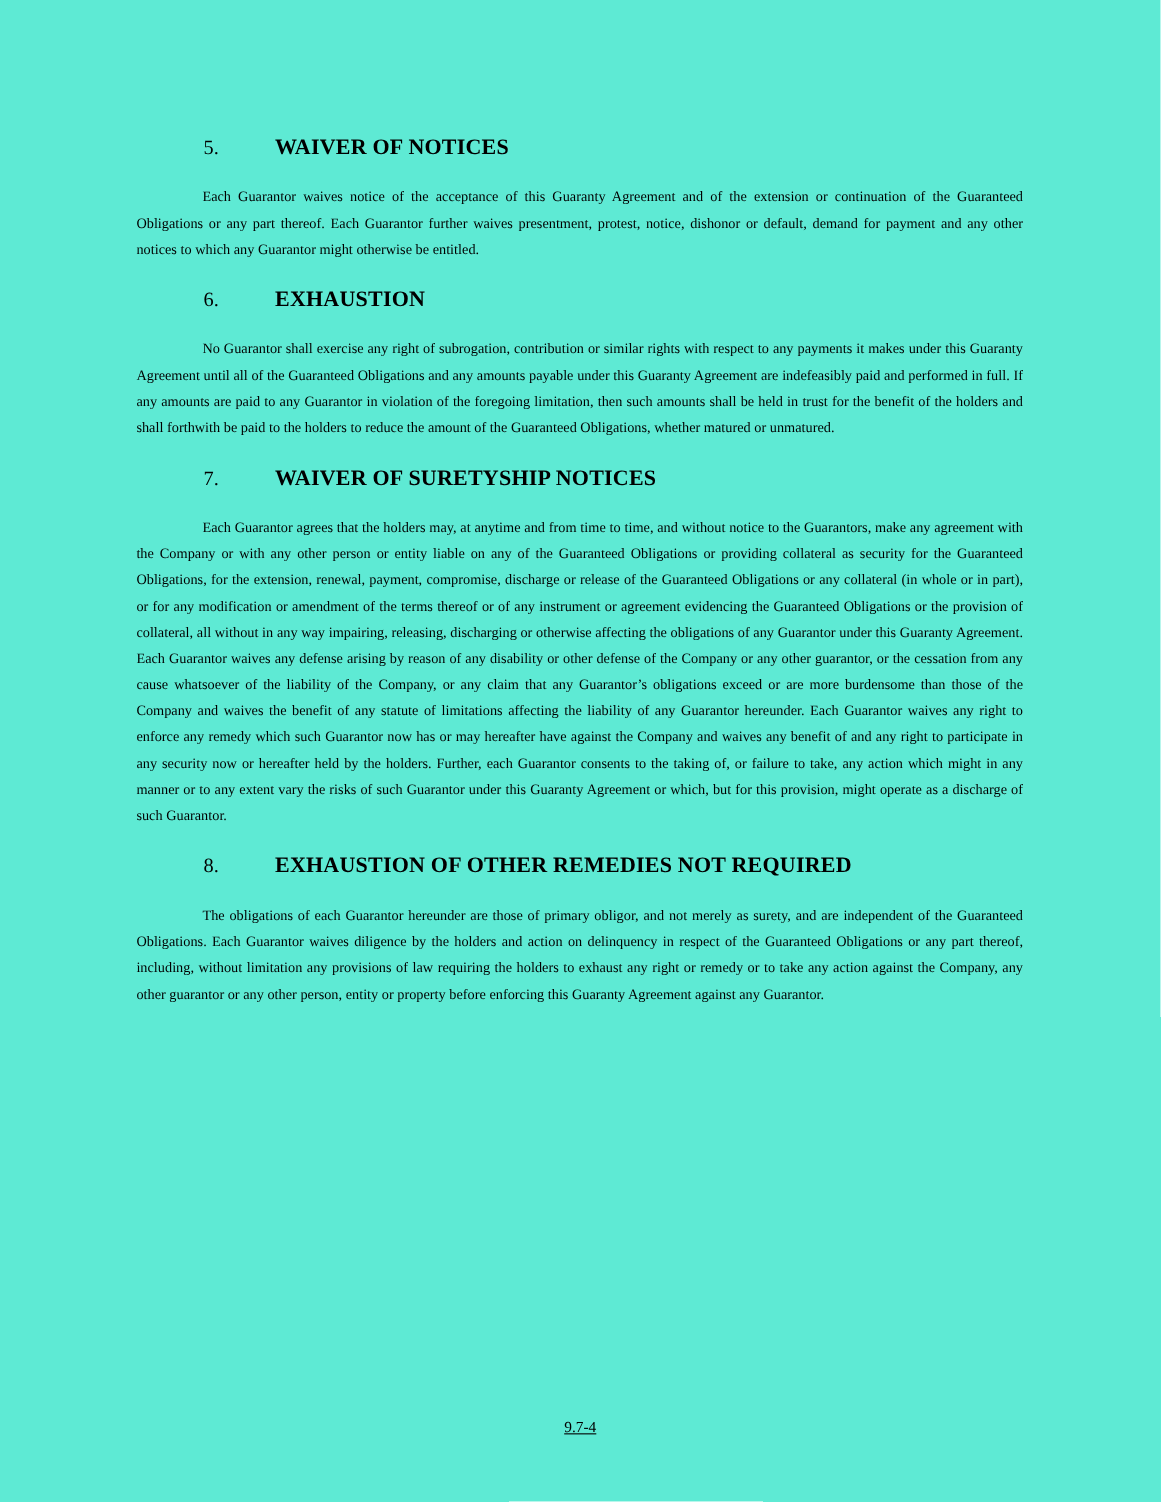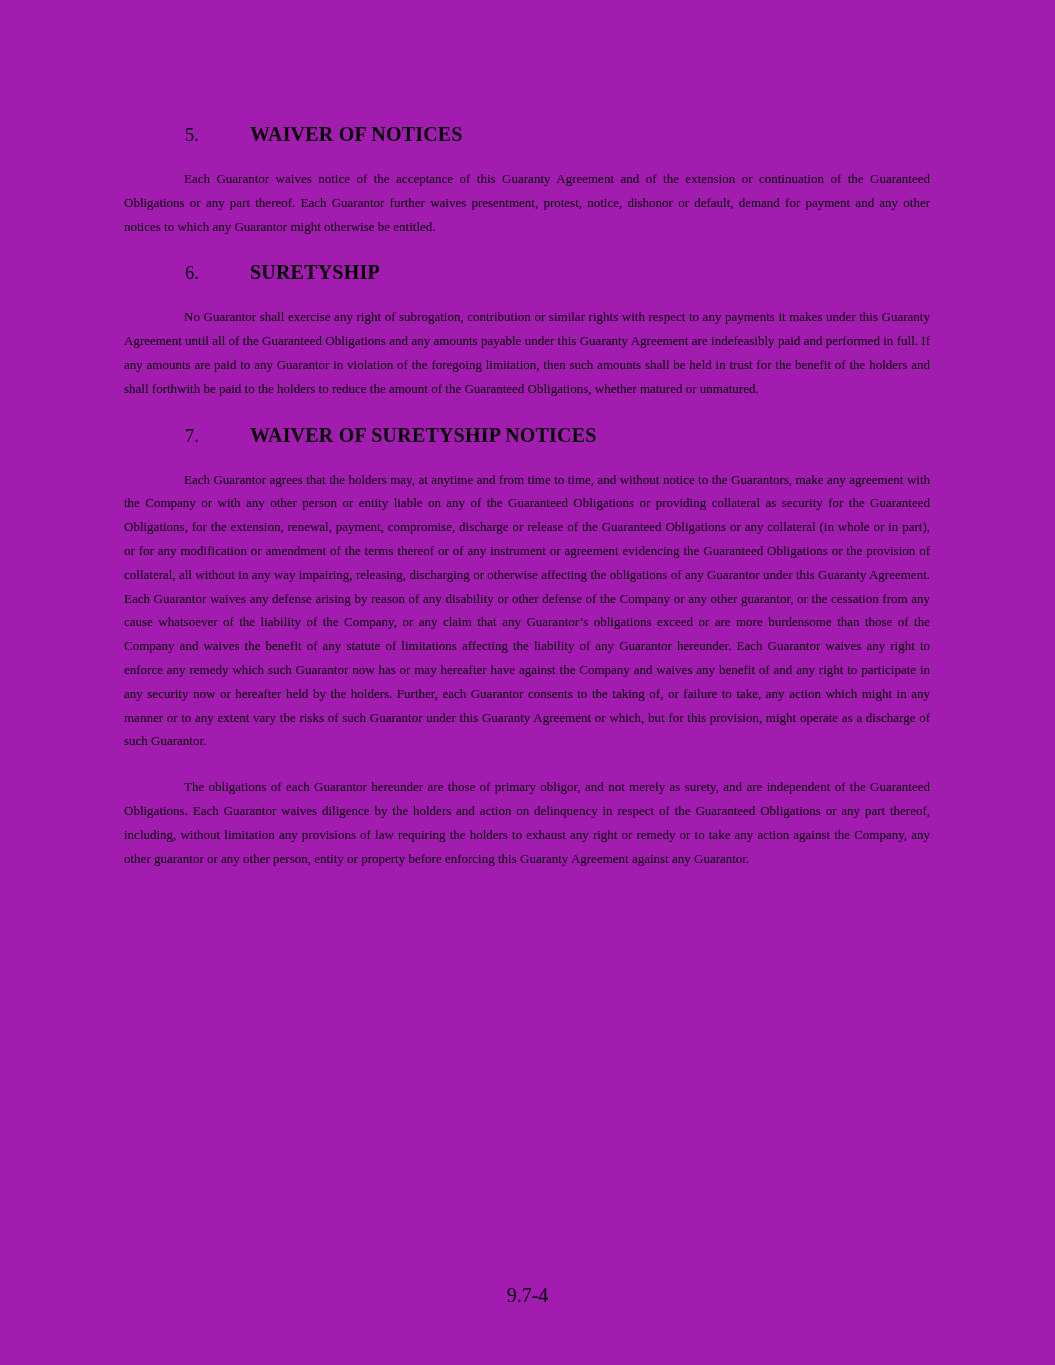--- a/index.html
+++ b/index.html
@@ -4,21 +4,21 @@
 <style>
   html, body {
     margin: 0;
     padding: 0;
     background: #ffffff;
   }
   .page {
     position: relative;
     width: 1055px;
     height: 1365px;
-    background: #a21caf;
+    background: #5eead4;
     color: #000000;
     font-family: "Liberation Serif", "DejaVu Serif", serif;
     overflow: hidden;
   }
   .content {
     position: absolute;
     left: 124px;
     top: 122px;
     width: 806px;
   }
@@ -45,50 +45,54 @@
     line-height: 23.8px;
     text-align: justify;
     text-indent: 60px;
   }
   .page-footer {
     position: absolute;
     left: 0;
     right: 0;
     bottom: 58px;
     text-align: center;
-    font-size: 20px;
+    font-size: 14px;
+    text-decoration: underline;
   }
 </style>
 </head>
 <body>
 
 <div class="page">
   <div class="content">
 
     <div class="section">
       <div class="section-heading">
         <span class="sec-num">5.</span><span class="sec-title">WAIVER OF NOTICES</span>
       </div>
       <p class="para">Each Guarantor waives notice of the acceptance of this Guaranty Agreement and of the extension or continuation of the Guaranteed Obligations or any part thereof. Each Guarantor further waives presentment, protest, notice, dishonor or default, demand for payment and any other notices to which any Guarantor might otherwise be entitled.</p>
     </div>
 
     <div class="section">
       <div class="section-heading">
-        <span class="sec-num">6.</span><span class="sec-title">SURETYSHIP</span>
+        <span class="sec-num">6.</span><span class="sec-title">EXHAUSTION</span>
       </div>
       <p class="para">No Guarantor shall exercise any right of subrogation, contribution or similar rights with respect to any payments it makes under this Guaranty Agreement until all of the Guaranteed Obligations and any amounts payable under this Guaranty Agreement are indefeasibly paid and performed in full. If any amounts are paid to any Guarantor in violation of the foregoing limitation, then such amounts shall be held in trust for the benefit of the holders and shall forthwith be paid to the holders to reduce the amount of the Guaranteed Obligations, whether matured or unmatured.</p>
     </div>
 
     <div class="section">
       <div class="section-heading">
         <span class="sec-num">7.</span><span class="sec-title">WAIVER OF SURETYSHIP NOTICES</span>
       </div>
       <p class="para">Each Guarantor agrees that the holders may, at anytime and from time to time, and without notice to the Guarantors, make any agreement with the Company or with any other person or entity liable on any of the Guaranteed Obligations or providing collateral as security for the Guaranteed Obligations, for the extension, renewal, payment, compromise, discharge or release of the Guaranteed Obligations or any collateral (in whole or in part), or for any modification or amendment of the terms thereof or of any instrument or agreement evidencing the Guaranteed Obligations or the provision of collateral, all without in any way impairing, releasing, discharging or otherwise affecting the obligations of any Guarantor under this Guaranty Agreement. Each Guarantor waives any defense arising by reason of any disability or other defense of the Company or any other guarantor, or the cessation from any cause whatsoever of the liability of the Company, or any claim that any Guarantor’s obligations exceed or are more burdensome than those of the Company and waives the benefit of any statute of limitations affecting the liability of any Guarantor hereunder. Each Guarantor waives any right to enforce any remedy which such Guarantor now has or may hereafter have against the Company and waives any benefit of and any right to participate in any security now or hereafter held by the holders. Further, each Guarantor consents to the taking of, or failure to take, any action which might in any manner or to any extent vary the risks of such Guarantor under this Guaranty Agreement or which, but for this provision, might operate as a discharge of such Guarantor.</p>
     </div>
 
     <div class="section">
+      <div class="section-heading">
+        <span class="sec-num">8.</span><span class="sec-title">EXHAUSTION OF OTHER REMEDIES NOT REQUIRED</span>
+      </div>
       <p class="para">The obligations of each Guarantor hereunder are those of primary obligor, and not merely as surety, and are independent of the Guaranteed Obligations. Each Guarantor waives diligence by the holders and action on delinquency in respect of the Guaranteed Obligations or any part thereof, including, without limitation any provisions of law requiring the holders to exhaust any right or remedy or to take any action against the Company, any other guarantor or any other person, entity or property before enforcing this Guaranty Agreement against any Guarantor.</p>
     </div>
 
   </div>
 
   <div class="page-footer">9.7-4</div>
 </div>
 
 </body></html>

